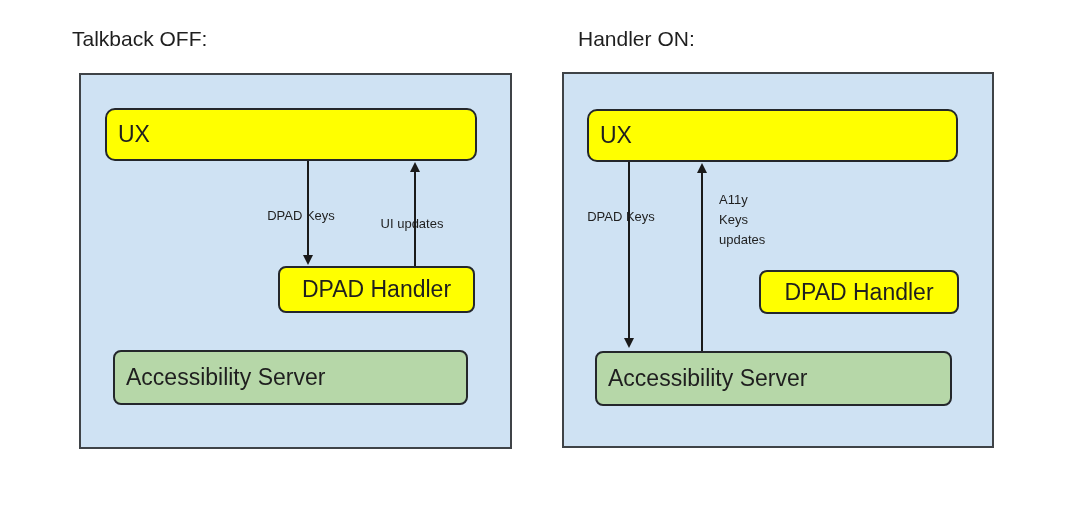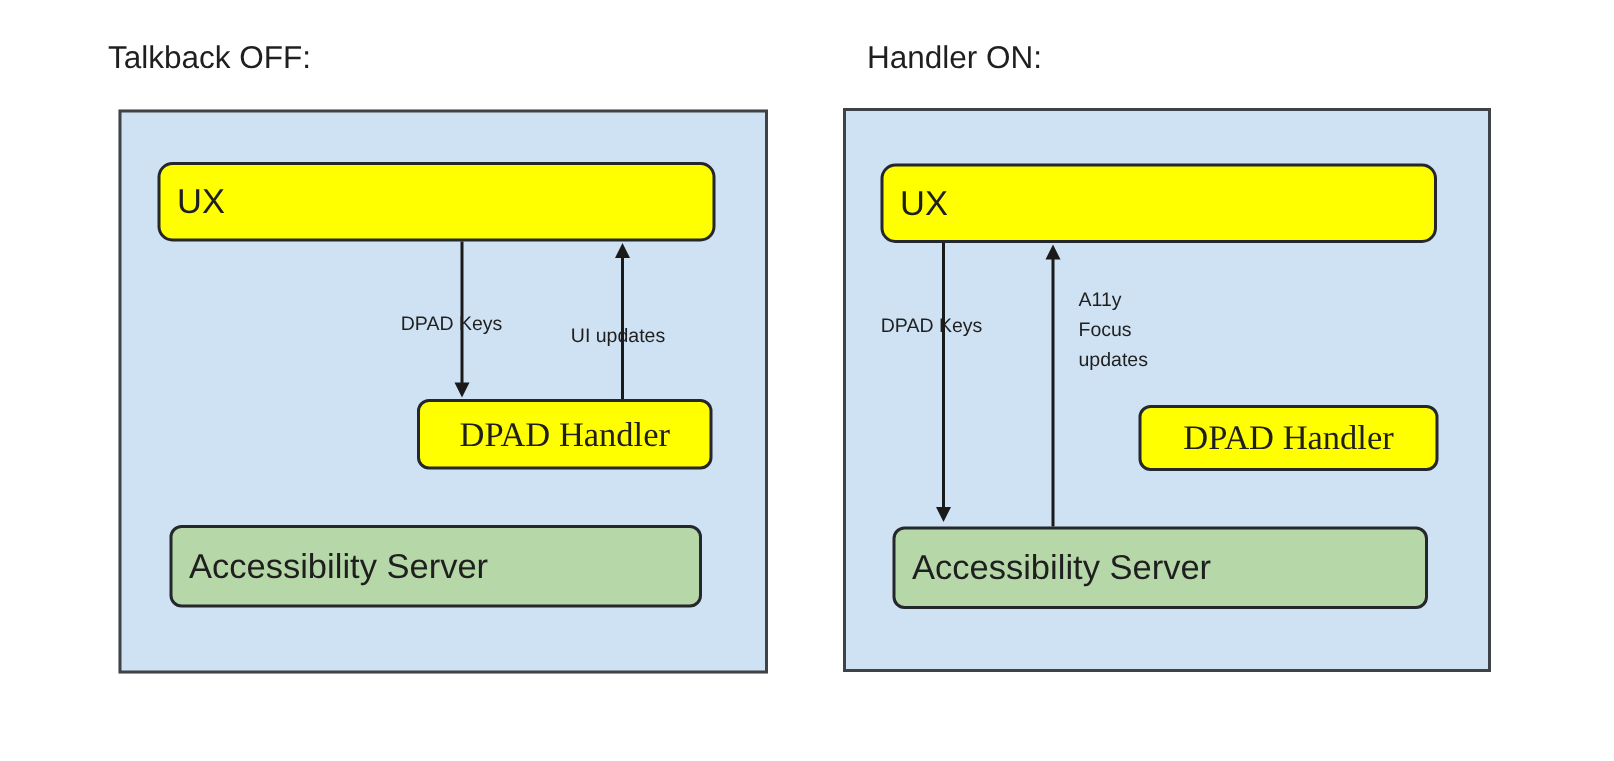--- a/index.html
+++ b/index.html
@@ -44,21 +44,21 @@
     align-items:center;
     border:2px solid var(--box-border);
     border-radius:10px;
     font-size:23px;
     white-space:nowrap;
     overflow:hidden;
   }
   .box.yellow{background:var(--yellow-box-bg);}
   .box.green{background:var(--green-box-bg);}
   .box.pad-left{padding-left:11px;}
-  .box.center{justify-content:center;font-family:Liberation Serif, serif;}
+  .box.center{justify-content:center;}
   .vline{
     position:absolute;
     width:2px;
     background:var(--arrow);
   }
   .arrowhead{
     position:absolute;
     width:0;height:0;
     border-left:5px solid transparent;
     border-right:5px solid transparent;
@@ -121,21 +121,21 @@
       <div class="arrowhead down" style="left:60px;top:264px;"></div>
     </div>
     <div class="flow-label centered" style="left:57px;top:133px;">DPAD Keys</div>
 
     <div>
       <div class="vline" style="left:137px;top:98px;height:179px;"></div>
       <div class="arrowhead up" style="left:133px;top:89px;"></div>
     </div>
     <div class="flow-label" style="left:155px;top:116px;">
       <span style="display:block">A11y</span>
-      <span style="display:block">Focus</span>
+      <span style="display:block">Keys</span>
       <span style="display:block">updates</span>
     </div>
 
     <div class="box yellow center" style="left:195px;top:196px;width:200px;height:44px;border-radius:8px;">
       <span>DPAD Handler</span>
     </div>
 
     <div class="box green pad-left" style="left:31px;top:277px;width:357px;height:55px;border-radius:8px;">
       <span>Accessibility Server</span>
     </div>

